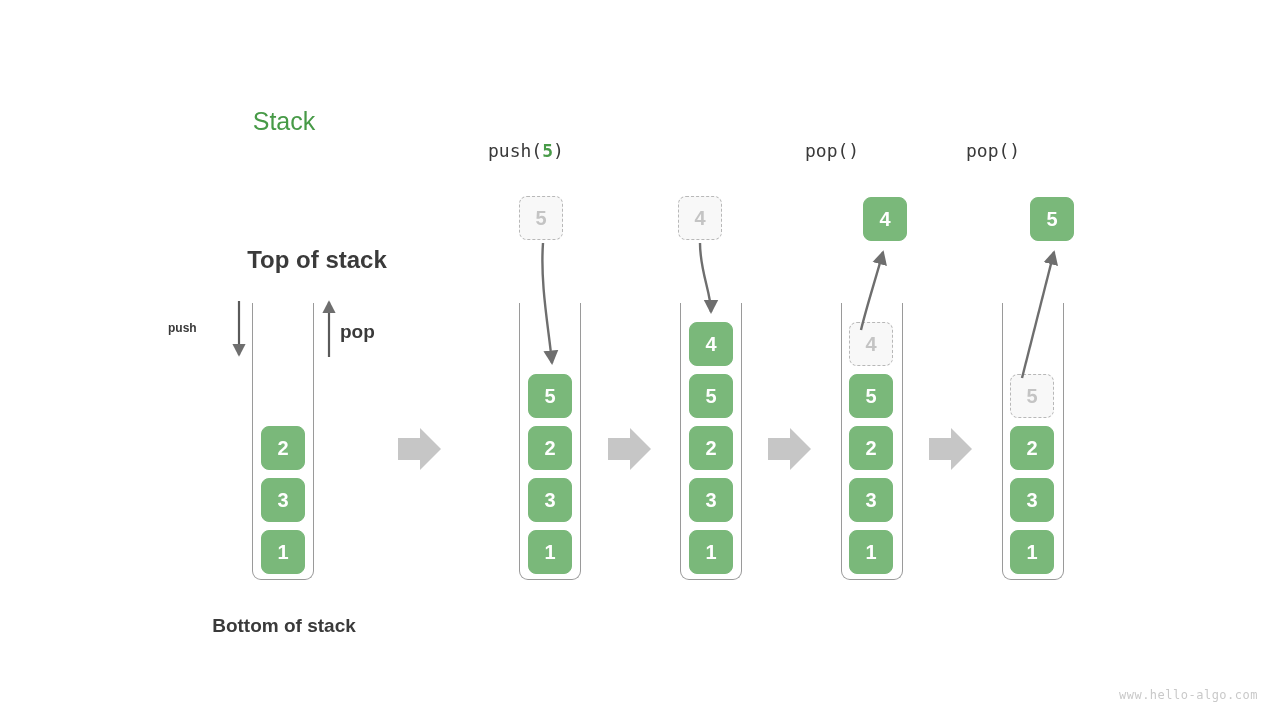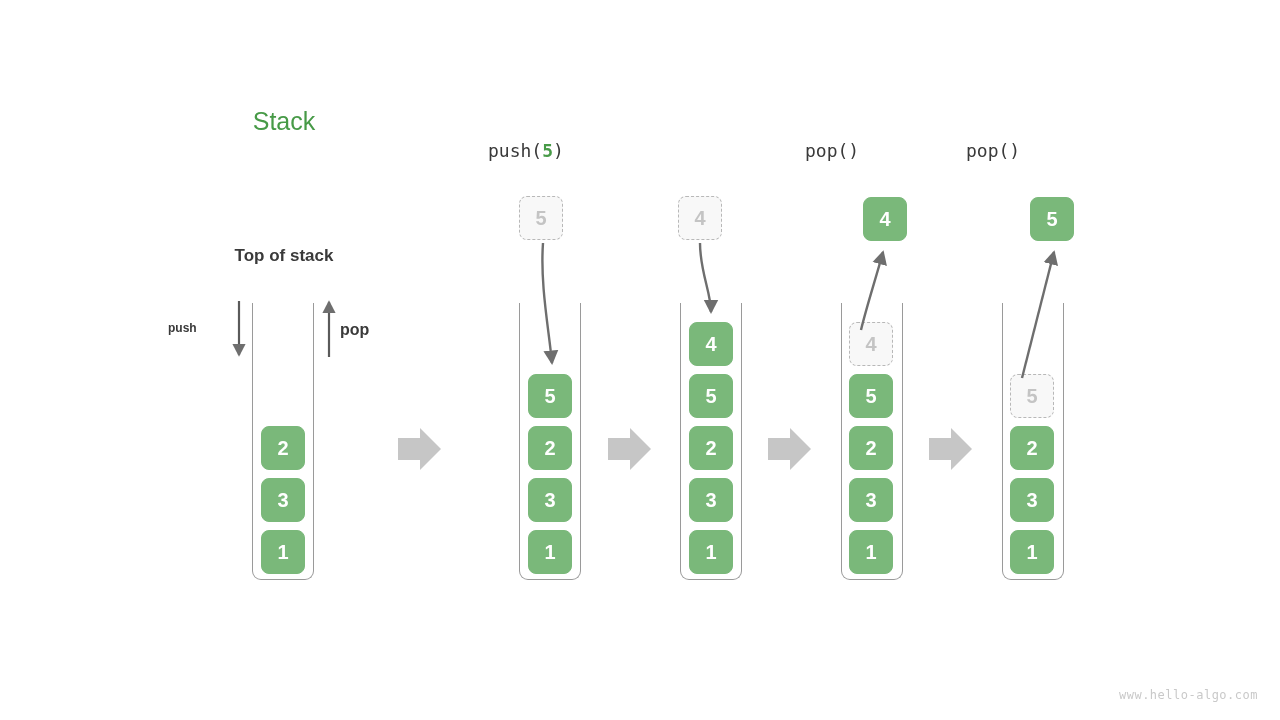--- a/index.html
+++ b/index.html
@@ -33,38 +33,39 @@
     width: 568px;
     text-align: center;
     font-size: 25px;
     font-weight: normal;
     color: #479a47;
   }
   #top-of-stack-label {
     left: 0; top: 246px;
     width: 568px;
     text-align: center;
-    font-size: 17px;
-    font-weight: bold;
+    font-size: 24px;
+    font-weight: bold;
+    padding-left: 33px;
   }
   #bottom-of-stack-label {
     left: 0; top: 615px;
     width: 568px;
     text-align: center;
     font-size: 19px;
     font-weight: bold;
   }
   #push-label {
     left: 168px; top: 321px;
     font-size: 12px;
     font-weight: bold;
   }
   #pop-label {
     left: 340px; top: 321px;
-    font-size: 16px;
+    font-size: 19px;
     font-weight: bold;
   }
 
   
   .op-caption {
     position: absolute;
     top: 140px;
     width: 160px;
     text-align: left;
     font-family: "DejaVu Sans Mono", "Liberation Mono", monospace;
@@ -132,20 +133,21 @@
     letter-spacing: 0.5px;
   }
 </style>
 </head>
 <body>
 
 <div id="stage">
 
   <div class="lbl" id="stack-title">Stack</div>
   <div class="lbl" id="top-of-stack-label">Top of stack</div>
+  <div class="lbl" id="bottom-of-stack-label">Bottom of stack</div>
   <div class="lbl" id="push-label">push</div>
   <div class="lbl" id="pop-label">pop</div>
 
   <div class="op-caption" style="left:488px;">
     <span>push(</span><span class="arg">5</span><span>)</span>
   </div>
   <div class="op-caption" style="left:805px;">
     <span>pop(</span><span class="arg"></span><span>)</span>
   </div>
   <div class="op-caption" style="left:966px;">

